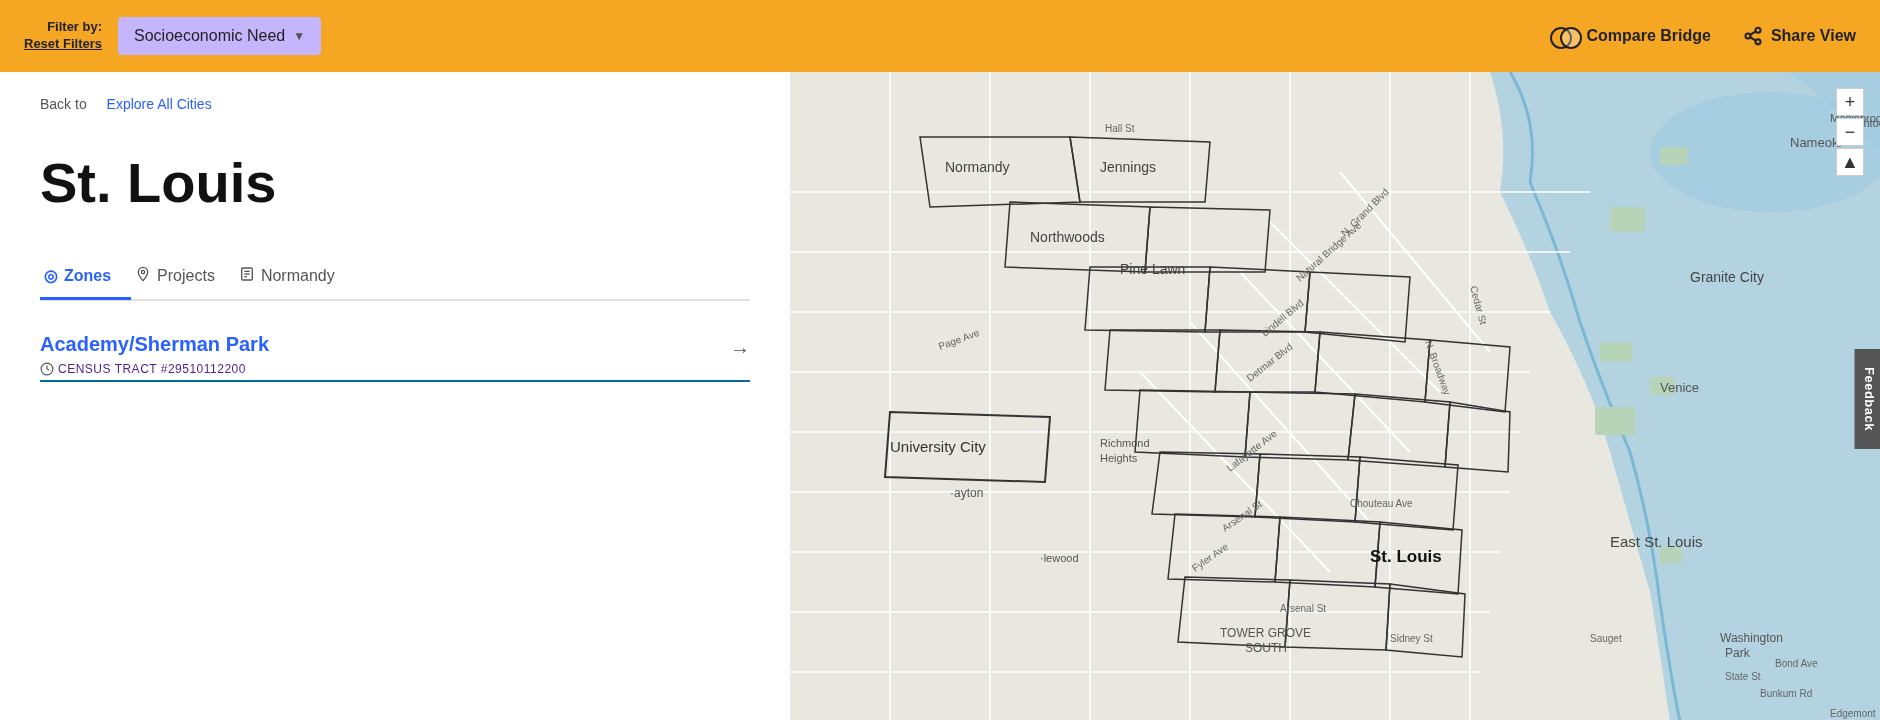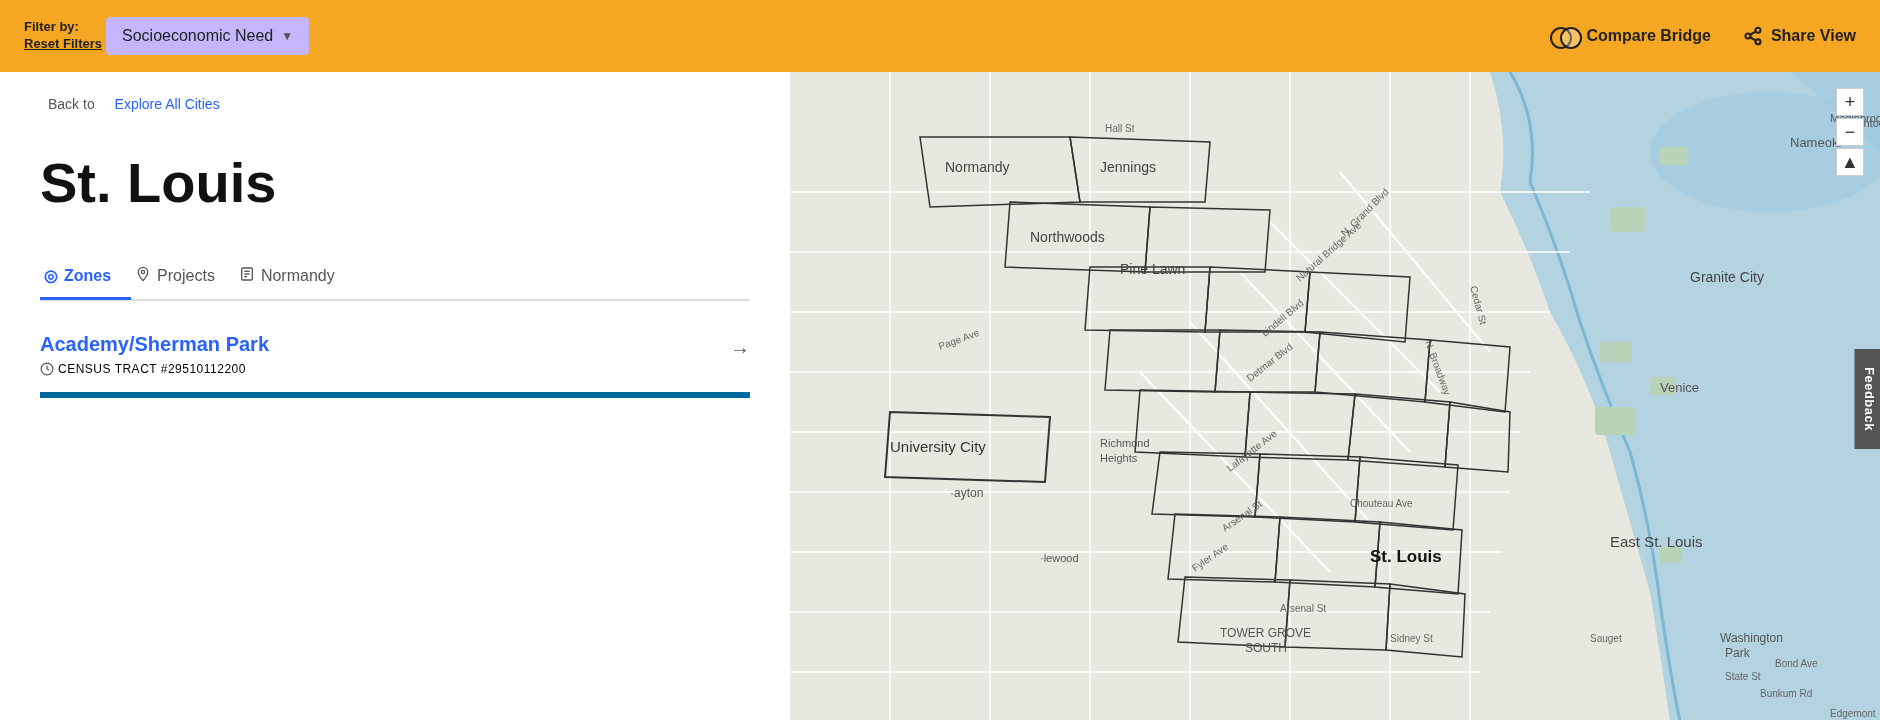--- a/index.html
+++ b/index.html
@@ -11,21 +11,22 @@
       height: 72px;
       display: flex;
       align-items: center;
       padding: 0 24px;
       flex-shrink: 0;
       z-index: 10;
     }
     #filter-section {
       display: flex;
       align-items: center;
-      gap: 4px;
+      gap: 16px;
+      text-align: right;
     }
     #filter-by-label {
       font-size: 13px;
       font-weight: 600;
       color: #222;
       line-height: 1.3;
       cursor: pointer;
     }
     #filter-dropdown {
       background: #c4b5fd;
@@ -97,21 +98,20 @@
       overflow-y: auto;
       position: relative;
     }
     #back-link {
       font-size: 14px;
       color: #555;
       margin-bottom: 40px;
       display: flex;
       align-items: flex-end;
       gap: 4px;
-      margin-left: 8px;
     }
     #back-link a {
       color: #2962FF;
       text-decoration: none;
       font-weight: 500;
       padding-left: 8px;
     }
     #city-title {
       font-size: 56px;
       font-weight: 700;
@@ -147,22 +147,22 @@
       font-size: 16px;
     }
     #opportunity-count {
       font-size: 26px;
       font-weight: 700;
       color: #111;
       margin-bottom: 28px;
       line-height: 1.3;
     }
     #zone-card {
-      border-bottom: 6px solid #0369a1;
-      padding-bottom: 16px;
+      border-bottom: 2px solid #0369a1;
+      padding-bottom: 4px;
     }
     #zone-name {
       font-size: 20px;
       font-weight: 700;
       color: #2962FF;
       text-decoration: none;
       display: flex;
       align-items: center;
       gap: 8px;
       margin-bottom: 6px;
@@ -172,21 +172,21 @@
       font-size: 20px;
       color: #555;
     }
     #zone-name-row {
       display: flex;
       align-items: center;
       justify-content: space-between;
     }
     #census-tract {
       font-size: 12px;
-      color: #000000;
+      color: #4c1d95;
       display: flex;
       align-items: center;
       gap: 4px;
       font-weight: 500;
       letter-spacing: 0.5px;
       text-transform: uppercase;
     }
 
     
     #map-container {

